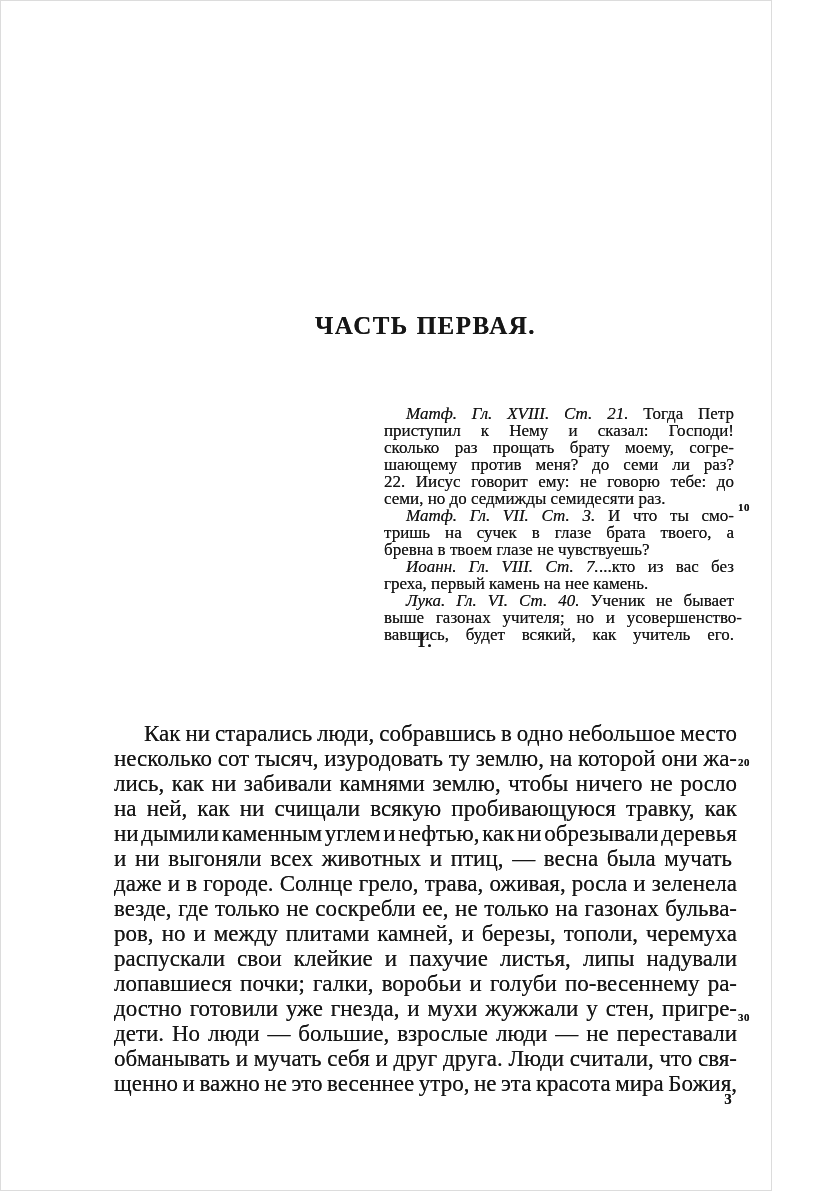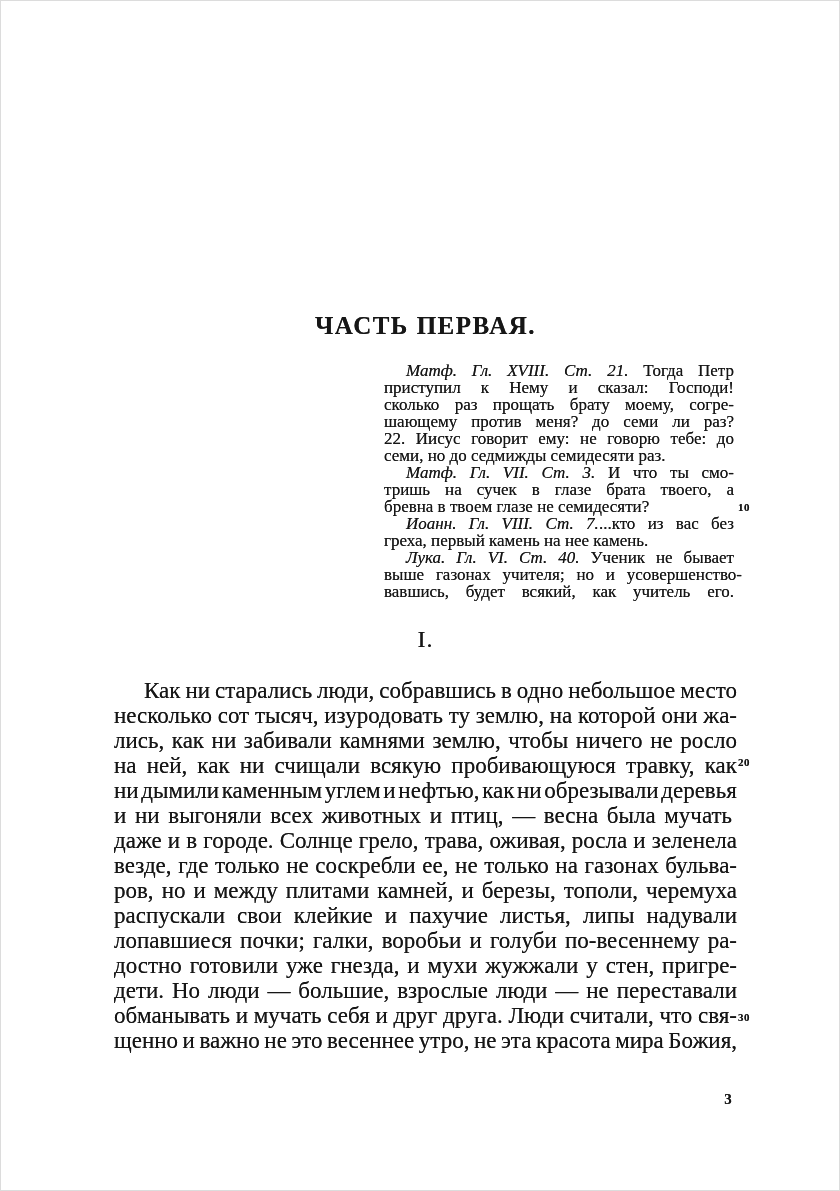--- a/index.html
+++ b/index.html
@@ -2,21 +2,21 @@
 <html><head>
 <meta charset="utf-8">
 <style>
   html, body {
     margin: 0;
     padding: 0;
     background: #ffffff;
   }
   .page {
     position: relative;
-    width: 840px;
+    width: 772px;
     height: 1191px;
     box-sizing: border-box;
     background: #ffffff;
     border: 1px solid #dcdcdc;
     overflow: hidden;
     font-family: "Liberation Serif", "DejaVu Serif", serif;
     color: #161616;
   }
   .ink {
     text-shadow: 0 0 0.45px rgba(22,22,22,0.8);
@@ -64,20 +64,21 @@
   }
   .body-text .text-line { height: 25px; }
   .text-line {
     display: block;
     box-sizing: border-box;
     width: 100%;
   }
   .line-text {
     white-space: nowrap;
     display: inline-block;
+    margin-top: 43px;
   }
   em { font-style: italic; }
   .margin-number {
     position: absolute;
     left: 737px;
     width: 20px;
     font-size: 11px;
     font-weight: bold;
     line-height: 14px;
     text-align: left;
@@ -103,21 +104,21 @@
 
   <div class="epigraph ink">
       <div class="text-line justify" style="padding-left: 22px;"><span class="line-text" style="word-spacing: 10.6px;"><em>Матф. Гл. XVIII. Ст. 21.</em><span> Тогда Петр</span></span></div>
       <div class="text-line justify"><span class="line-text" style="word-spacing: 15.93px;"><span>приступил к Нему и сказал: Господи!</span></span></div>
       <div class="text-line justify"><span class="line-text" style="word-spacing: 11.13px;"><span>сколько раз прощать брату моему, согре-</span></span></div>
       <div class="text-line justify"><span class="line-text" style="word-spacing: 9.65px;"><span>шающему против меня? до семи ли раз?</span></span></div>
       <div class="text-line justify"><span class="line-text" style="word-spacing: 6.33px;"><span>22. Иисус говорит ему: не говорю тебе: до</span></span></div>
       <div class="text-line"><span class="line-text"><span>семи, но до седмижды семидесяти раз.</span></span></div>
       <div class="text-line justify" style="padding-left: 22px;"><span class="line-text" style="word-spacing: 8.46px;"><em>Матф. Гл. VII. Ст. 3.</em><span> И что ты смо-</span></span></div>
       <div class="text-line justify"><span class="line-text" style="word-spacing: 10.72px;"><span>тришь на сучек в глазе брата твоего, а</span></span></div>
-      <div class="text-line"><span class="line-text"><span>бревна в твоем глазе не семидесяти?</span></span></div>
+      <div class="text-line"><span class="line-text"><span>бревна в твоем глазе не чувствуешь?</span></span></div>
       <div class="text-line justify" style="padding-left: 22px;"><span class="line-text" style="word-spacing: 8.09px;"><em>Иоанн. Гл. VIII. Ст. 7.</em><span>...кто из вас без</span></span></div>
       <div class="text-line"><span class="line-text"><span>греха, первый камень на нее камень.</span></span></div>
       <div class="text-line justify" style="padding-left: 22px;"><span class="line-text" style="word-spacing: 6.71px;"><em>Лука. Гл. VI. Ст. 40.</em><span> Ученик не бывает</span></span></div>
       <div class="text-line justify"><span class="line-text" style="word-spacing: 7.55px;"><span>выше газонах учителя; но и усовершенство-</span></span></div>
       <div class="text-line justify"><span class="line-text" style="word-spacing: 12.51px;"><span>вавшись, будет всякий, как учитель его.</span></span></div>
     </div>
 
   <h2 class="chapter-heading ink">I.</h2>
 
   <div class="body-text ink">

